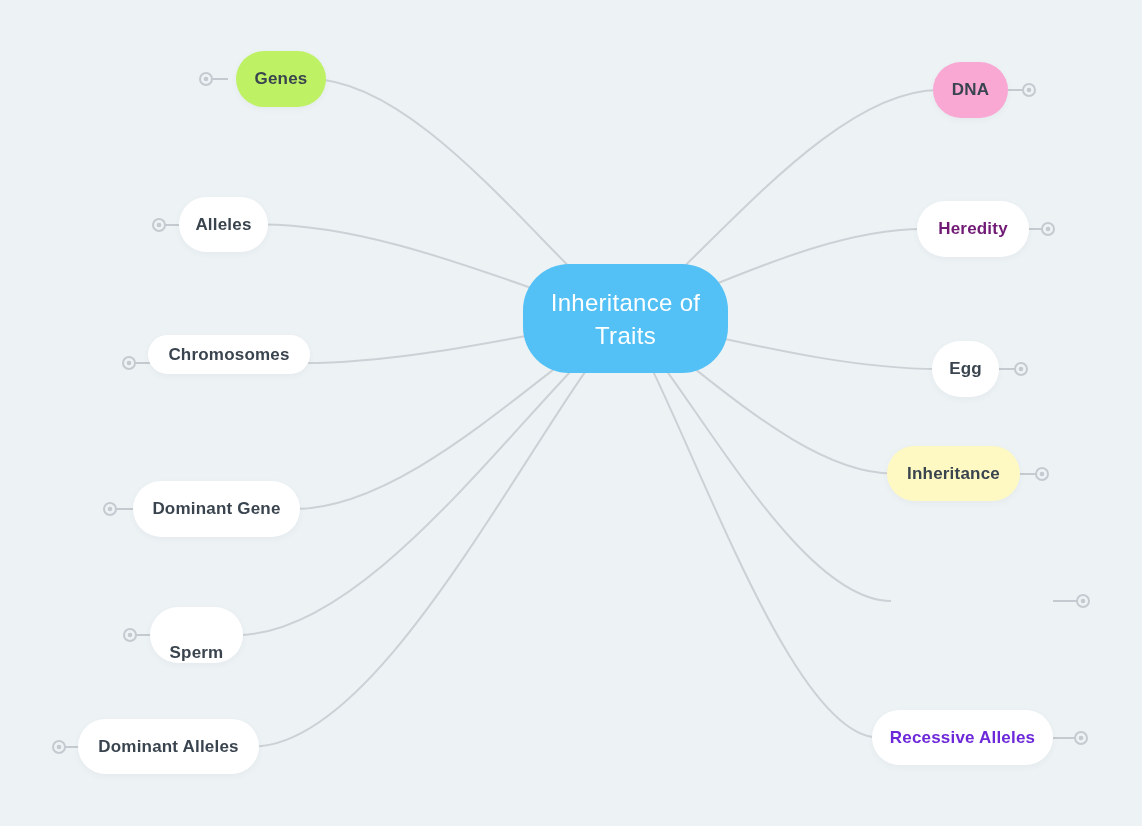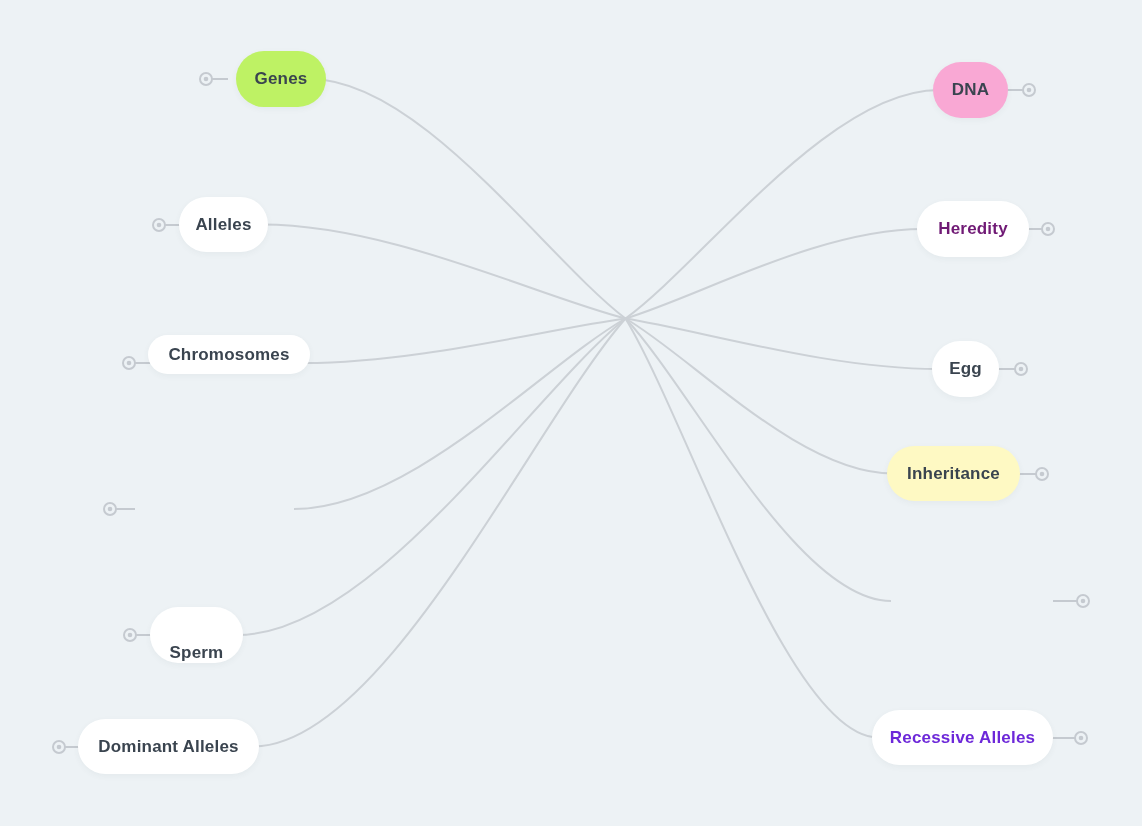--- a/index.html
+++ b/index.html
@@ -121,28 +121,34 @@
         <circle cx="1083" cy="601" r="6" fill="none" stroke="#c5cad0" stroke-width="2"></circle>
         <circle cx="1083" cy="601" r="2.3" fill="#c5cad0"></circle>
       </g>
       <path d="M 625.5 318.5 C 688.6 423.3, 789.6 737.5, 878 737.5" fill="none" stroke="#ccd1d6" stroke-width="2"></path>
       <line x1="1051" y1="738" x2="1075" y2="738" stroke="#c5cad0" stroke-width="2"></line>
       <g>
         <circle cx="1081" cy="738" r="6" fill="none" stroke="#c5cad0" stroke-width="2"></circle>
         <circle cx="1081" cy="738" r="2.3" fill="#c5cad0"></circle>
       </g>
     </svg>
+  <div class="center-node" style="left: 523px; top: 264px; width: 205px; height: 109px; background: rgb(83, 193, 246); color: rgb(255, 255, 255);">
+    <span style="width: 165px;">Inheritance of Traits</span>
+  </div>
 <div class="pill" style="left: 236px; top: 51px; width: 90px; height: 56px; background: #bef264; color: rgb(58, 68, 79);">
       <span>Genes</span>
     </div>
     <div class="pill" style="left: 179px; top: 197px; width: 89px; height: 55px; background: rgb(255, 255, 255); color: rgb(58, 68, 79);">
       <span>Alleles</span>
     </div>
     <div class="pill" style="left: 148px; top: 335px; width: 162px; height: 39px; background: rgb(255, 255, 255); color: rgb(58, 68, 79);">
       <span>Chromosomes</span>
+    </div>
+    <div class="pill" style="left: 133px; top: 481px; width: 167px; height: 56px; background: rgb(255, 255, 255); color: rgb(58, 68, 79);">
+      <span>Dominant Gene</span>
     </div>
     <div class="pill" style="left: 150px; top: 607px; width: 93px; height: 56px; background: rgb(255, 255, 255); color: rgb(58, 68, 79); align-items: flex-end;">
       <span>Sperm</span>
     </div>
     <div class="pill" style="left: 78px; top: 719px; width: 181px; height: 55px; background: rgb(255, 255, 255); color: rgb(58, 68, 79);">
       <span>Dominant Alleles</span>
     </div>
     <div class="pill" style="left: 933px; top: 62px; width: 75px; height: 56px; background: #f9a8d4; color: rgb(58, 68, 79);">
       <span>DNA</span>
     </div>

